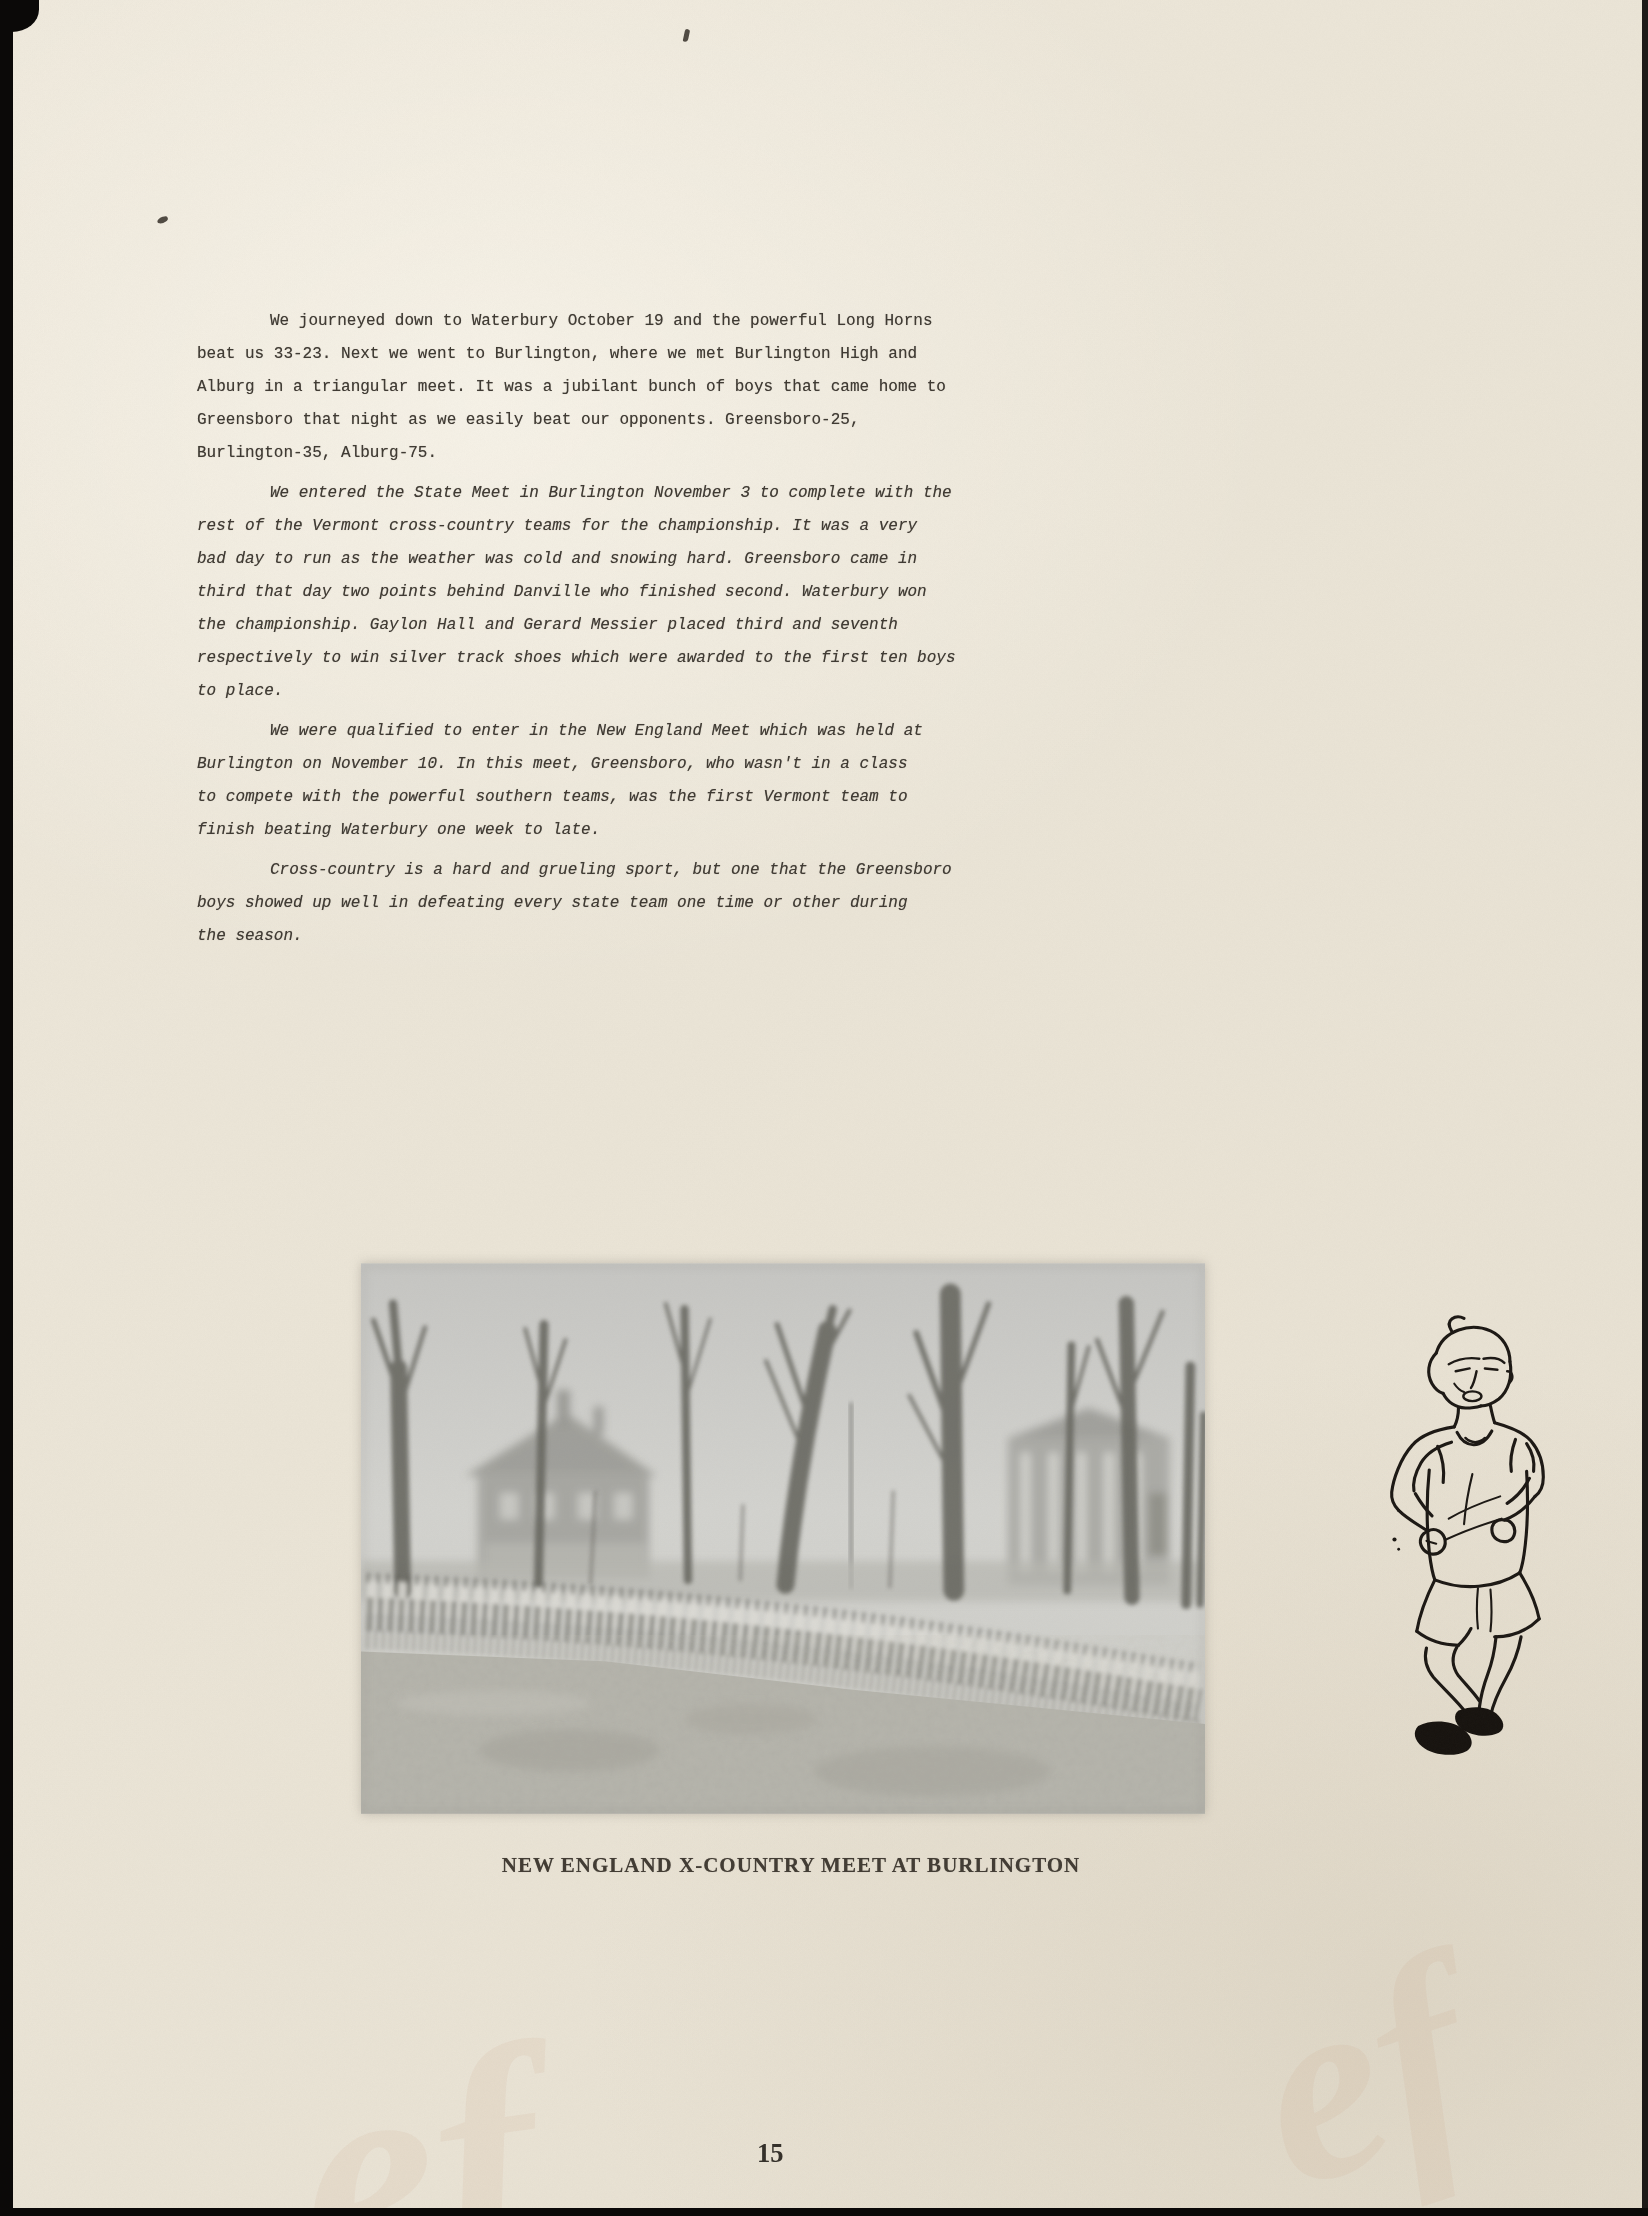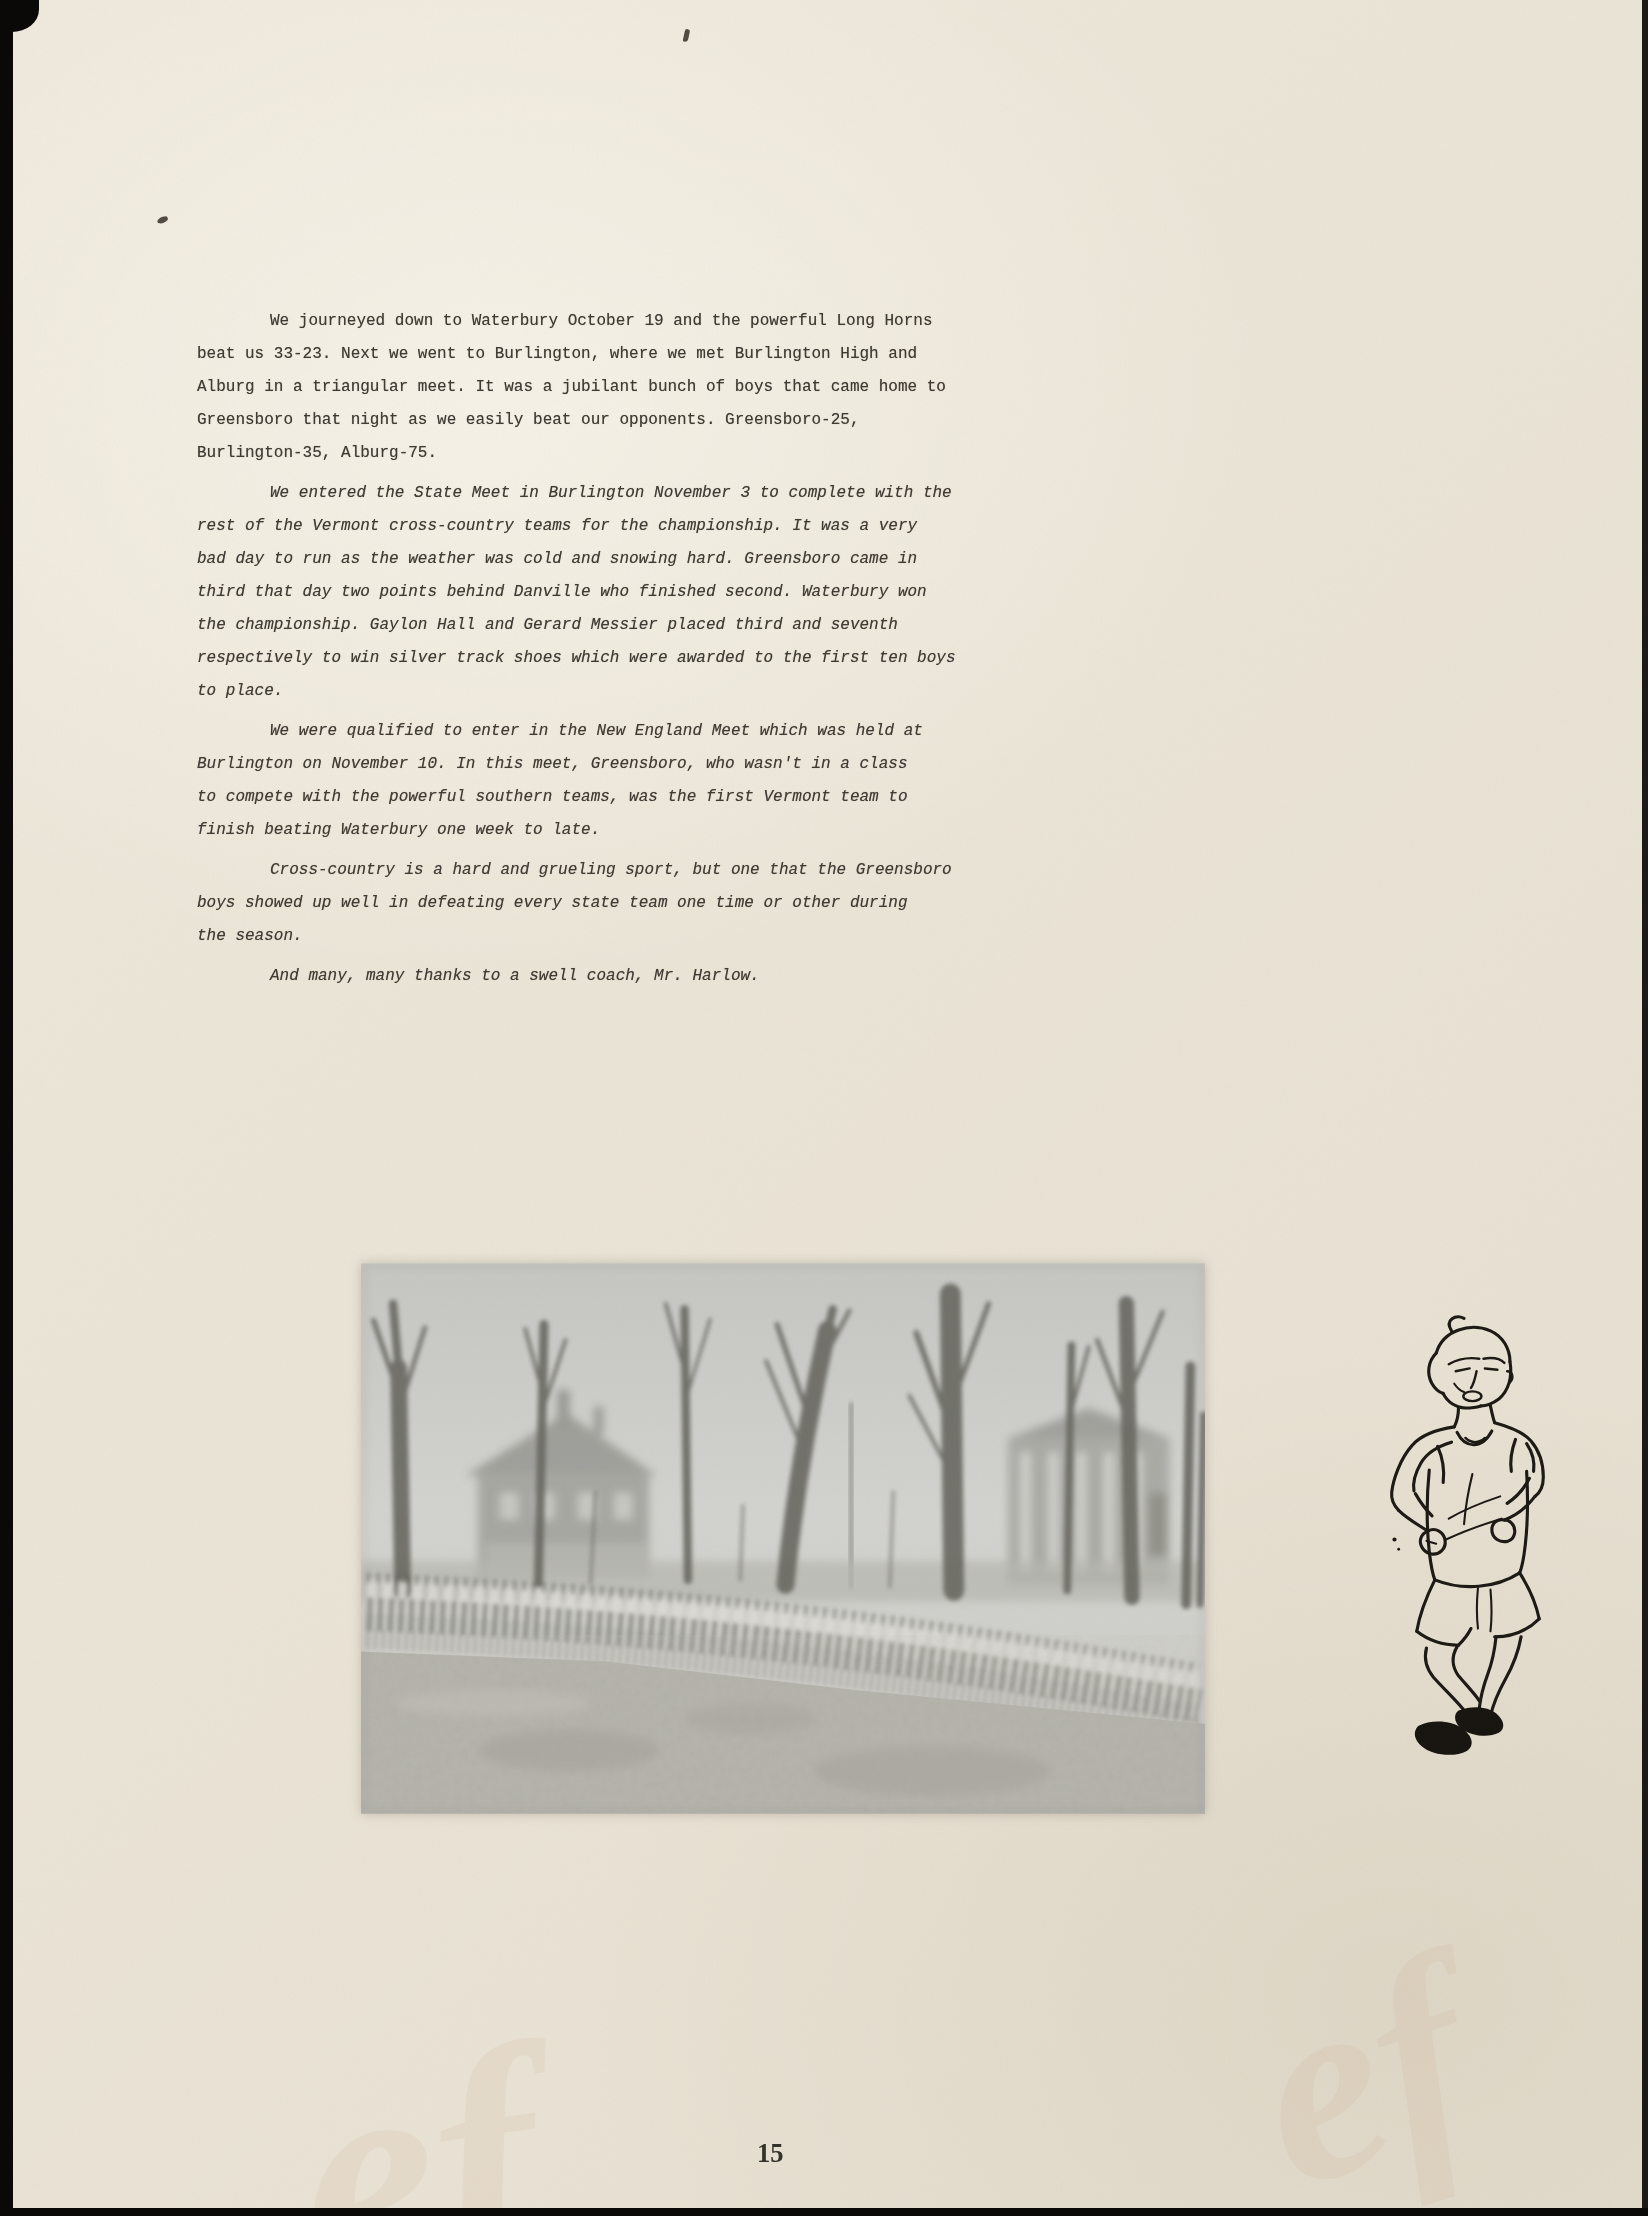--- a/index.html
+++ b/index.html
@@ -89,21 +89,20 @@
 the championship.  Gaylon Hall and Gerard Messier placed third and seventh
 respectively to win silver track shoes which were awarded to the first ten boys
 to place.</p>
     <p>We were qualified to enter in the New England Meet which was held at
 Burlington on November 10.  In this meet, Greensboro, who wasn't in a class
 to compete with the powerful southern teams, was the first Vermont team to
 finish beating Waterbury one week to late.</p>
     <p>Cross-country is a hard and grueling sport, but one that the Greensboro
 boys showed up well in defeating every state team one time or other during
 the season.</p>
-    <p>And many, many thanks to a swell coach, Mr. Harlow.</p>
   </div>
 
   <div class="photo">
     <svg width="844" height="551" viewBox="0 0 1213 791">
       <defs>
         <linearGradient id="sky" x1="0" y1="0" x2="0" y2="1">
           <stop offset="0" stop-color="#c6c6c3"></stop>
             <stop offset=".45" stop-color="#d3d3cf"></stop>
             <stop offset="1" stop-color="#ccccc7"></stop>
         </linearGradient>
@@ -260,20 +259,21 @@
       <path d="M204,470 C202,490 198,508 192,524 C186,540 182,556 180,572"></path>
       <path d="M168,578 L196,586" stroke-width="3"></path>
     </g>
 
     <path d="M150,576 C170,568 192,570 204,580 C216,590 218,602 208,608 C192,616 168,612 154,602 C144,594 142,582 150,576 Z" fill="#16120e"></path>
     <path d="M92,598 C112,588 140,590 156,602 C170,612 174,626 162,634 C144,644 112,640 98,628 C86,618 84,606 92,598 Z" fill="#16120e"></path>
     <circle cx="58" cy="330" r="3" fill="#1b1713"></circle>
     <circle cx="64" cy="344" r="2" fill="#1b1713"></circle>
   </svg>
 
+  <div class="caption">NEW ENGLAND X-COUNTRY MEET AT BURLINGTON</div>
 
   <div class="page-number">15</div>
 
   <div class="edge edge-left"></div>
   <div class="edge edge-right"></div>
   <div class="edge edge-bottom"></div>
   <div class="corner-blob"></div>
 
 </div>
 

